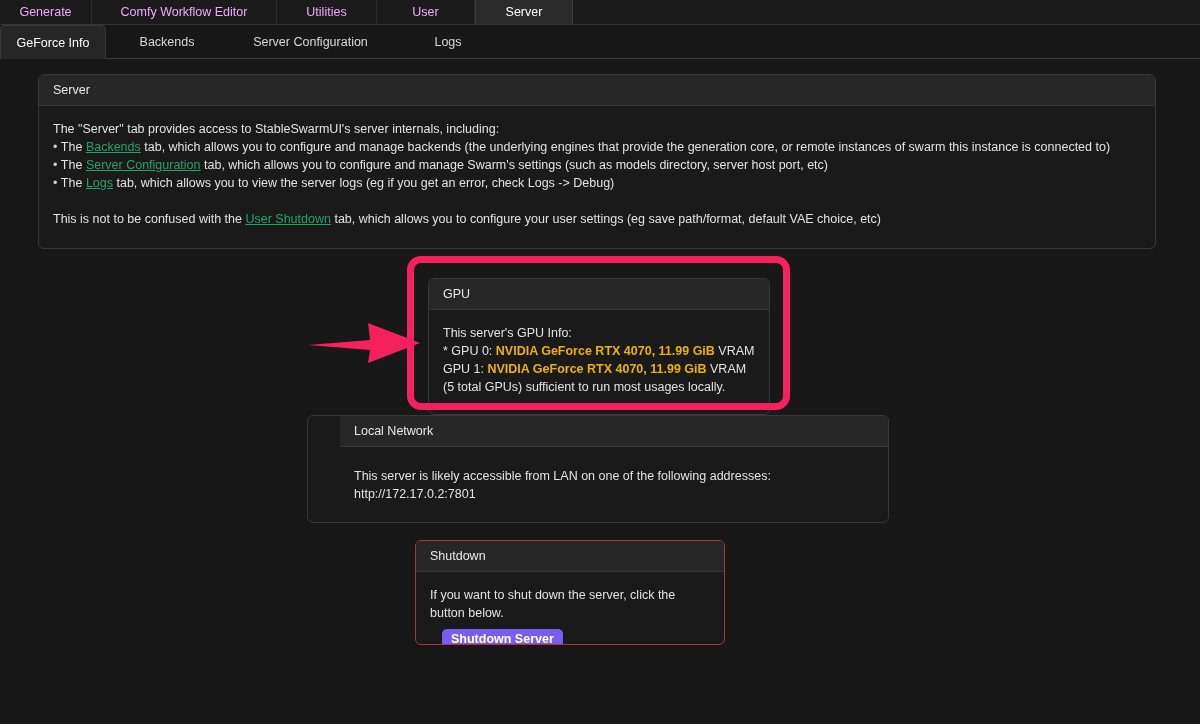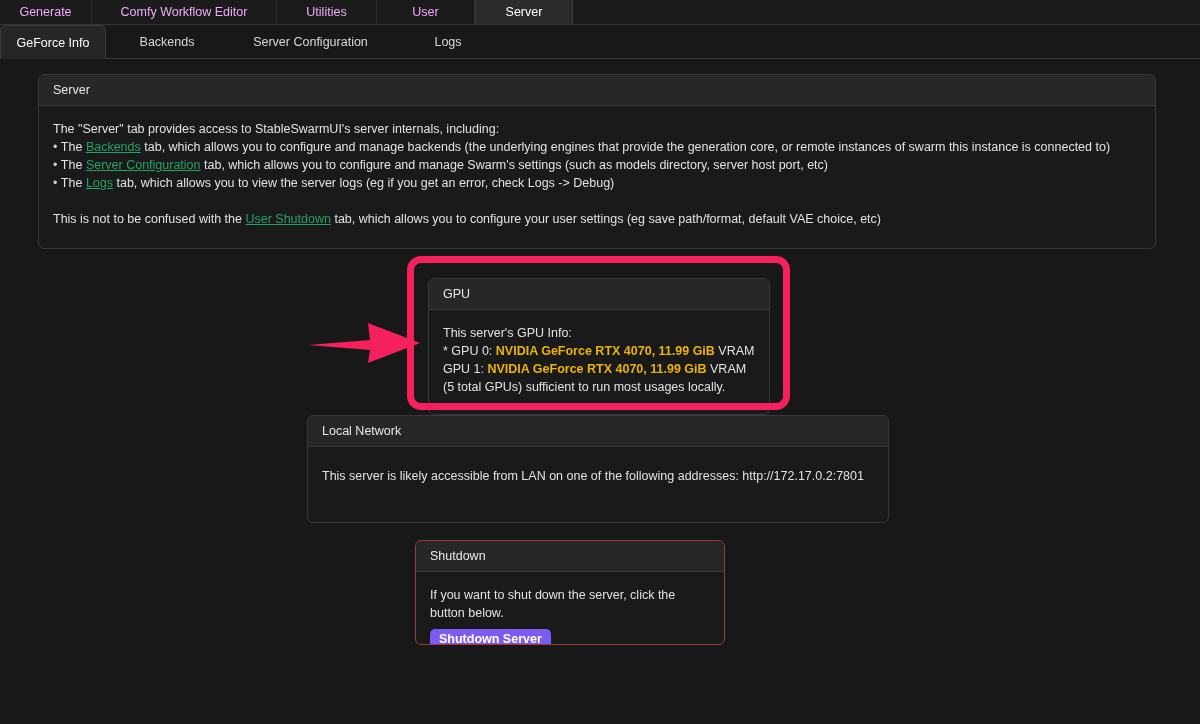--- a/index.html
+++ b/index.html
@@ -96,21 +96,21 @@
   .panel-body {
     padding: 14px 14px 12px 14px;
     font-size: 12.5px;
     line-height: 18px;
     color: #e2e2e2;
     box-sizing: border-box;
   }
 
   .panel-server { left: 38px; top: 74px; width: 1118px; height: 175px; }
   .panel-gpu    { left: 428px; top: 278px; width: 342px; height: 137px; }
-  .panel-lan    { left: 307px; top: 415px; width: 582px; height: 108px; }
+  .panel-lan    { left: 307px; top: 415px; width: 582px; height: 108px; padding-left: 32px; }
   .panel-shut   { left: 415px; top: 540px; width: 310px; height: 105px;
                   border-color: #9e3a3a; }
 
   .link {
     color: #26a269;
     text-decoration: underline;
     cursor: pointer;
   }
   .bulletline { white-space: nowrap; }
   .bul { color: #cfcfcf; }
@@ -125,20 +125,21 @@
     margin-top: 7px;
     background: #7b5cf0;
     color: #ffffff;
     font-size: 12.5px;
     font-weight: bold;
     padding: 3px 9px 4px 9px;
     border-radius: 5px;
     border: none;
     cursor: pointer;
     font-family: "Liberation Sans", sans-serif;
+    margin-left: 12px;
   }
 
   
   .hl-box {
     position: absolute;
     left: 407px;
     top: 256px;
     width: 383px;
     height: 154px;
     border: 7px solid #f5205e;

